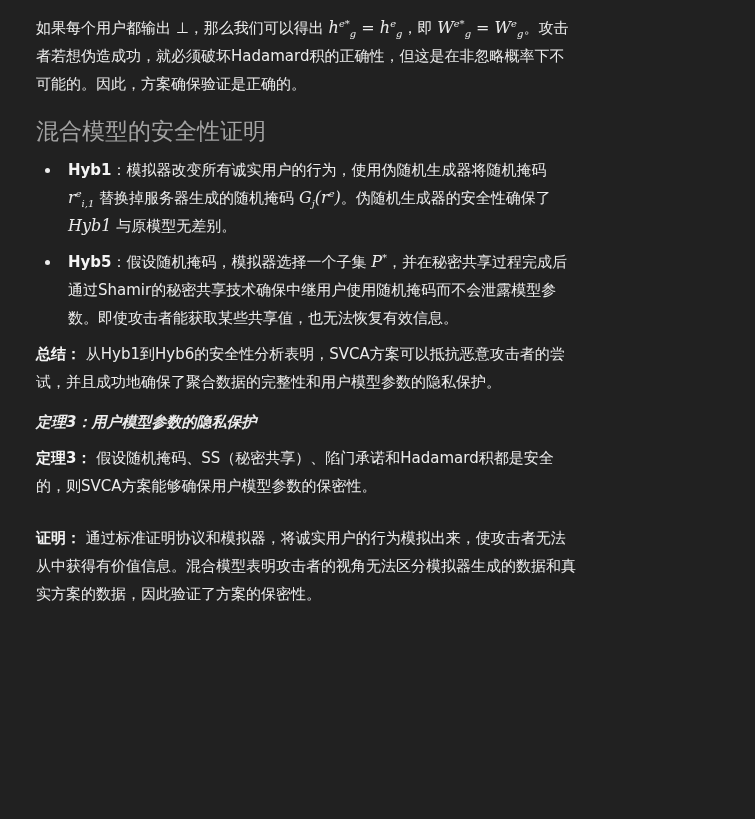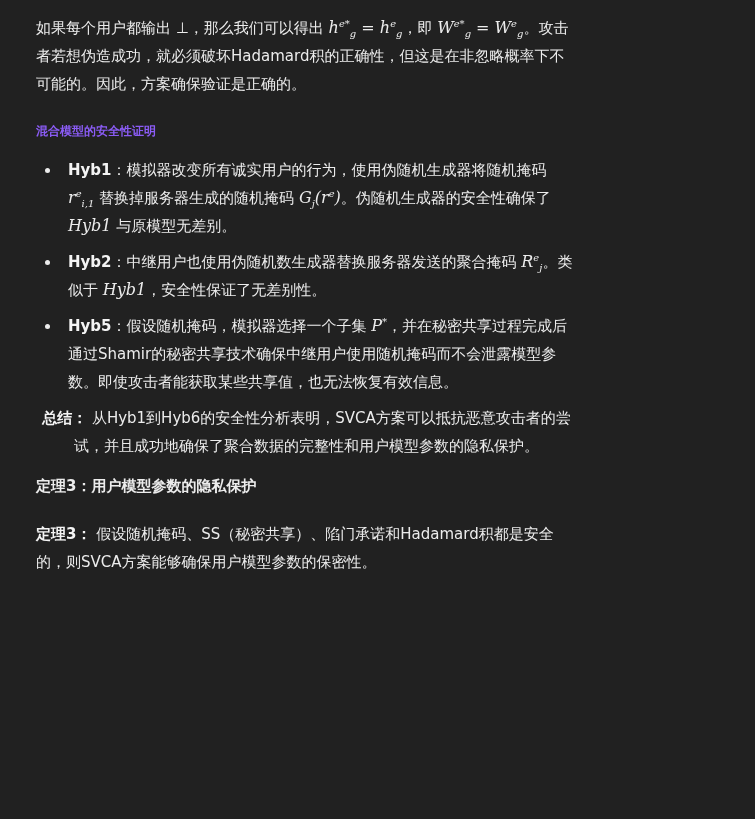--- a/index.html
+++ b/index.html
@@ -17,25 +17,25 @@
     line-height: 28px;
   }
   .doc {
     padding: 14px 20px 0 36px;
     box-sizing: border-box;
     width: 597px;
   }
   p { margin: 0; }
   .p-intro { margin-bottom: 18px; }
   h3 {
-    font-size: 12px;
-    font-weight: bold;
+    font-size: 23px;
+    font-weight: normal;
     margin: 0 0 10px 0;
     line-height: 30px;
-    color: #8b5cf6;
+    color: #a3a3a3;
   }
   .math {
     font-family: "DejaVu Serif", "Liberation Serif", serif;
     font-style: italic;
     font-size: 16px;
   }
   .math .up { font-style: normal; }
   sup, sub { font-size: 10px; line-height: 0; }
   ul {
     margin: 4px 0 0 0;
@@ -50,45 +50,45 @@
     content: "";
     position: absolute;
     left: -23px;
     top: 12px;
     width: 5px;
     height: 5px;
     border-radius: 50%;
     background: #ececec;
   }
   b { font-weight: bold; color: #f4f4f4; }
-  .summary { margin-top: 0; margin-bottom: 12px; text-align: center; }
-  .theorem-title { font-weight: bold; margin-bottom: 20px; }
+  .summary { margin-top: 0; margin-bottom: 12px; }
+  .theorem-title { font-weight: bold; margin-bottom: 8px; font-style: italic; }
   .theorem { margin-bottom: 24px; }
   .proof { margin-top: 6px; }
 </style>
 </head>
 <body>
 
 <div class="doc">
 
   <p class="p-intro"><span>如果每个用户都输出 ⊥，那么我们可以得出 </span><span class="math"><span>h</span><sup>e*</sup><sub>g</sub><span class="up"> = </span><span>h</span><sup>e</sup><sub>g</sub></span><span>，即 </span><span class="math"><span>W</span><sup>e*</sup><sub>g</sub><span class="up"> = </span><span>W</span><sup>e</sup><sub>g</sub></span><span>。攻击者若想伪造成功，就必须破坏Hadamard积的正确性，但这是在非忽略概率下不可能的。因此，方案确保验证是正确的。</span></p>
 
   <h3>混合模型的安全性证明</h3>
 
 
   <ul>
     <li><b>Hyb1</b><span>：</span><span>模拟器改变所有诚实用户的行为，使用伪随机生成器将随机掩码 </span><span class="math"><span>r</span><sup>e</sup><sub>i,1</sub></span><span> 替换掉服务器生成的随机掩码 </span><span class="math"><span>G</span><sub>j</sub><span>(r</span><sup>e</sup><span>)</span></span><span>。伪随机生成器的安全性确保了 </span><span class="math">Hyb1</span><span> 与原模型无差别。</span></li>
 
-    <li><b>Hyb2</b><span>：</span><span>中继用户也使用伪随机数生成器替换服务器发送的聚合掩码 </span><span class="math"><span>R</span><sup>e</sup><sub>j</sub></span><span>。类似于 </span><span class="math">Hyb1</span><span>，安全性保证了无差别性。</span></li>
 
 
     <li><b>Hyb5</b><span>：</span><span>假设随机掩码，模拟器选择一个子集 </span><span class="math"><span>P</span><sup>*</sup></span><span>，并在秘密共享过程完成后通过Shamir的秘密共享技术确保中继用户使用随机掩码而不会泄露模型参数。即使攻击者能获取某些共享值，也无法恢复有效信息。</span></li>
 
   </ul>
 
   <p class="summary"><b>总结：</b><span> 从Hyb1到Hyb6的安全性分析表明，SVCA方案可以抵抗恶意攻击者的尝试，并且成功地确保了聚合数据的完整性和用户模型参数的隐私保护。</span></p>
 
   <p class="theorem-title">定理3：用户模型参数的隐私保护</p>
 
   <p class="theorem"><b>定理3：</b><span> 假设随机掩码、SS（秘密共享）、陷门承诺和Hadamard积都是安全的，则SVCA方案能够确保用户模型参数的保密性。</span></p>
 
+  <p class="proof"><b>证明：</b><span> 通过标准证明协议和模拟器，将诚实用户的行为模拟出来，使攻击者无法从中获得有价值信息。混合模型表明攻击者的视角无法区分模拟器生成的数据和真实方案的数据，因此验证了方案的保密性。</span></p>
 
 </div>
 
 </body></html>

